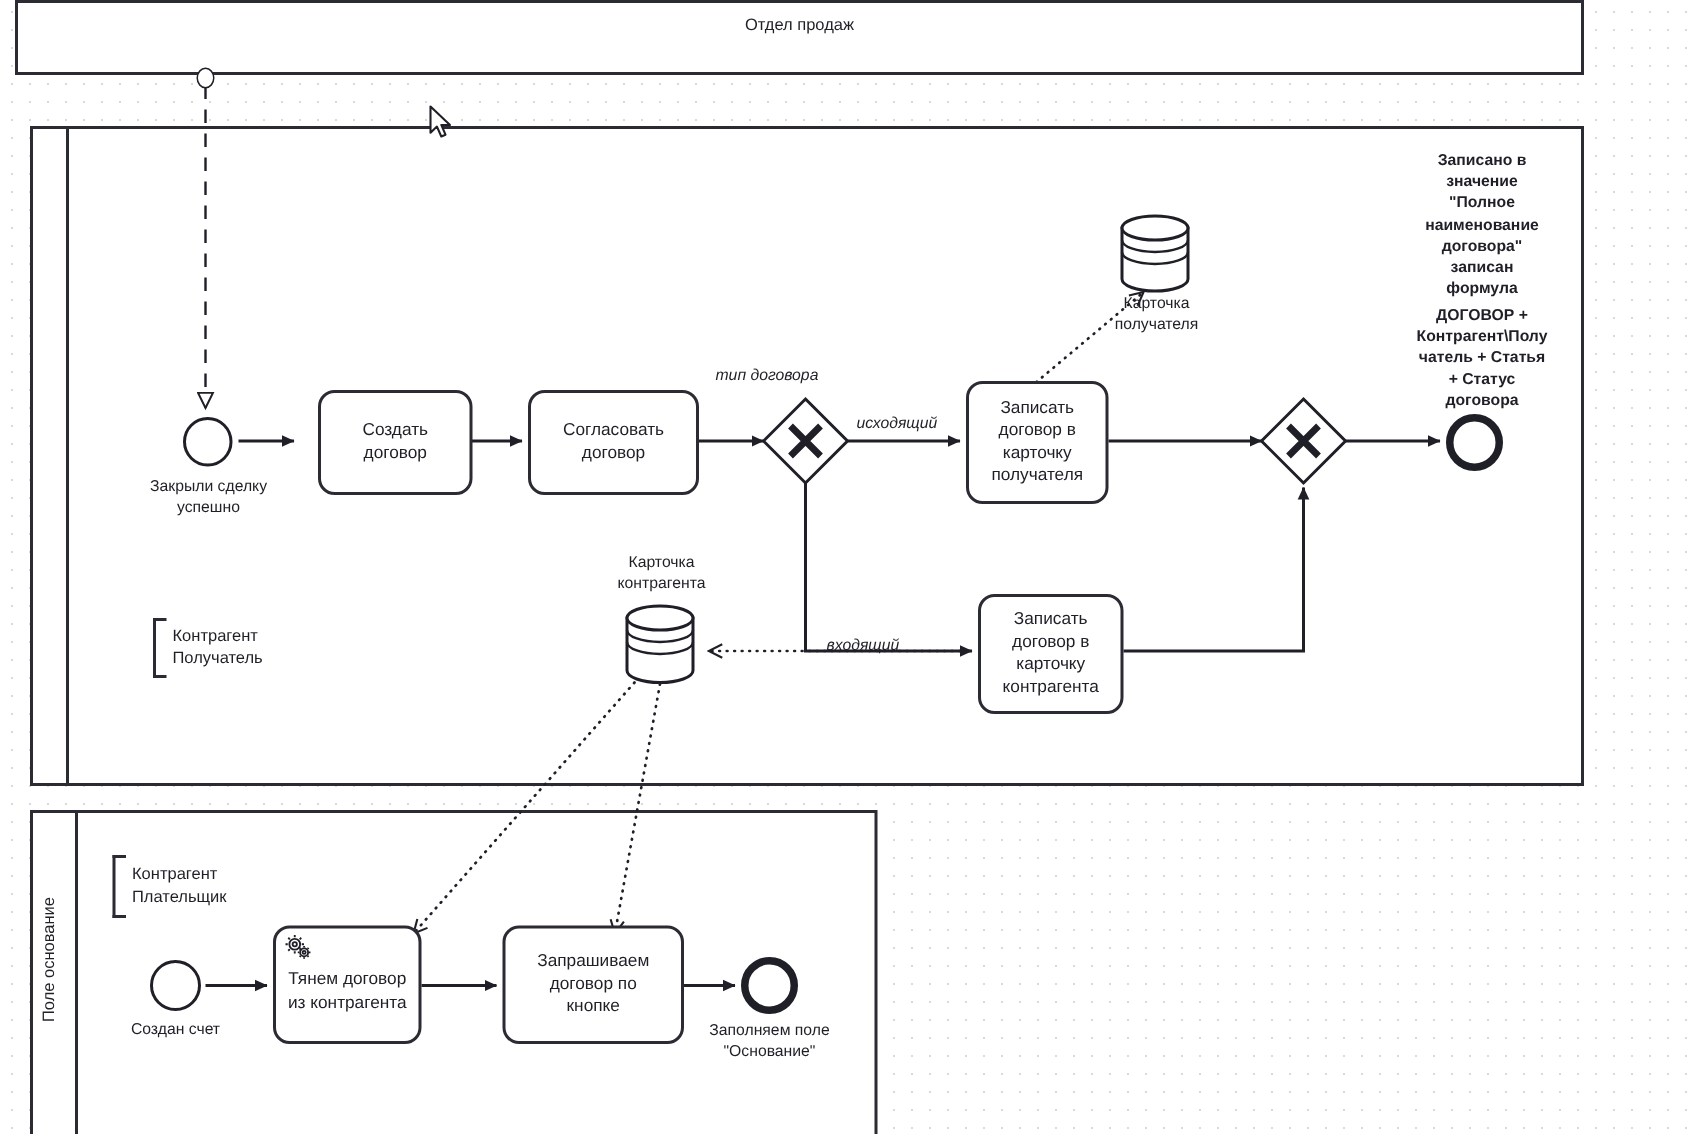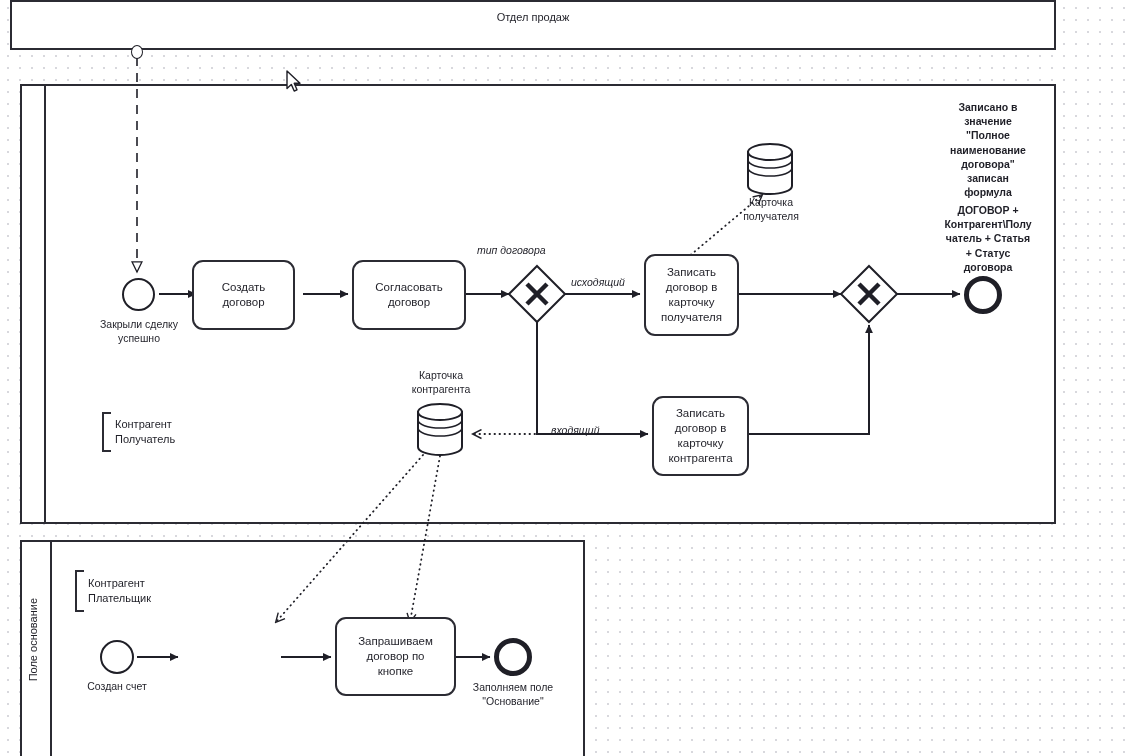--- a/index.html
+++ b/index.html
@@ -232,21 +232,21 @@
 
   <div class="event end" style="left:964px; top:276px; width:38px; height:38px;"></div>
 
   <div class="event start" style="left:100px; top:640px; width:34px; height:34px;"></div>
   <div class="node-label" style="left:67px; top:680px; width:100px;">Создан счет</div>
 
   <div class="event end" style="left:494px; top:638px; width:38px; height:38px;"></div>
   <div class="node-label" style="left:453px; top:681px; width:120px;">Заполняем поле
 "Основание"</div>
 
-  <div class="task" style="left:192px; top:260px; width:103px; height:70px;justify-content:center;">
+  <div class="task" style="left:212px; top:260px; width:103px; height:70px;justify-content:center;">
     <span class="task-label" style="white-space:pre-line;">Создать
 договор</span>
   </div>
 
   <div class="task" style="left:352px; top:260px; width:114px; height:70px;">
     <span class="task-label" style="white-space:pre-line;">Согласовать
 договор</span>
   </div>
 
   <div class="task" style="left:644px; top:254px; width:95px; height:82px;">
@@ -256,20 +256,39 @@
 получателя</span>
   </div>
 
   <div class="task" style="left:652px; top:396px; width:97px; height:80px;">
     <span class="task-label" style="white-space:pre-line;">Записать
 договор в
 карточку
 контрагента</span>
   </div>
 
+  <div class="task" style="left:182px; top:617px; width:99px; height:79px;">
+    <svg class="service-icon" viewBox="0 0 24 24" xmlns="http://www.w3.org/2000/svg">
+      <g fill="none" stroke="#1f1f27" stroke-width="1.5">
+        <circle cx="9" cy="9" r="4.3"></circle>
+        <circle cx="9" cy="9" r="1.7"></circle>
+        <path d="M9,3.4 L9,1.6 M9,14.6 L9,16.4 M3.4,9 L1.6,9 M14.6,9 L16.4,9
+                 M5.05,5.05 L3.8,3.8 M12.95,12.95 L14.2,14.2
+                 M12.95,5.05 L14.2,3.8 M5.05,12.95 L3.8,14.2"></path>
+        <circle cx="16.5" cy="15.5" r="3.2"></circle>
+        <circle cx="16.5" cy="15.5" r="1.2"></circle>
+        <path d="M16.5,11.6 L16.5,10.4 M16.5,19.4 L16.5,20.6
+                 M12.6,15.5 L11.4,15.5 M20.4,15.5 L21.6,15.5
+                 M13.75,12.75 L12.9,11.9 M19.25,18.25 L20.1,19.1
+                 M19.25,12.75 L20.1,11.9 M13.75,18.25 L12.9,19.1"></path>
+      </g>
+    </svg>
+    <span class="task-label" style="white-space:pre-line; margin-top:10px;">Тянем договор
+из контрагента</span>
+  </div>
 
   <div class="task" style="left:335px; top:617px; width:121px; height:79px;">
     <span class="task-label" style="white-space:pre-line;">Запрашиваем
 договор по
 кнопке</span>
   </div>
 
   <div class="flow-label" style="left:477px; top:244px; width:120px;">тип договора</div>
 
   <div class="flow-label" style="left:571px; top:276px; width:76px;">исходящий</div>

